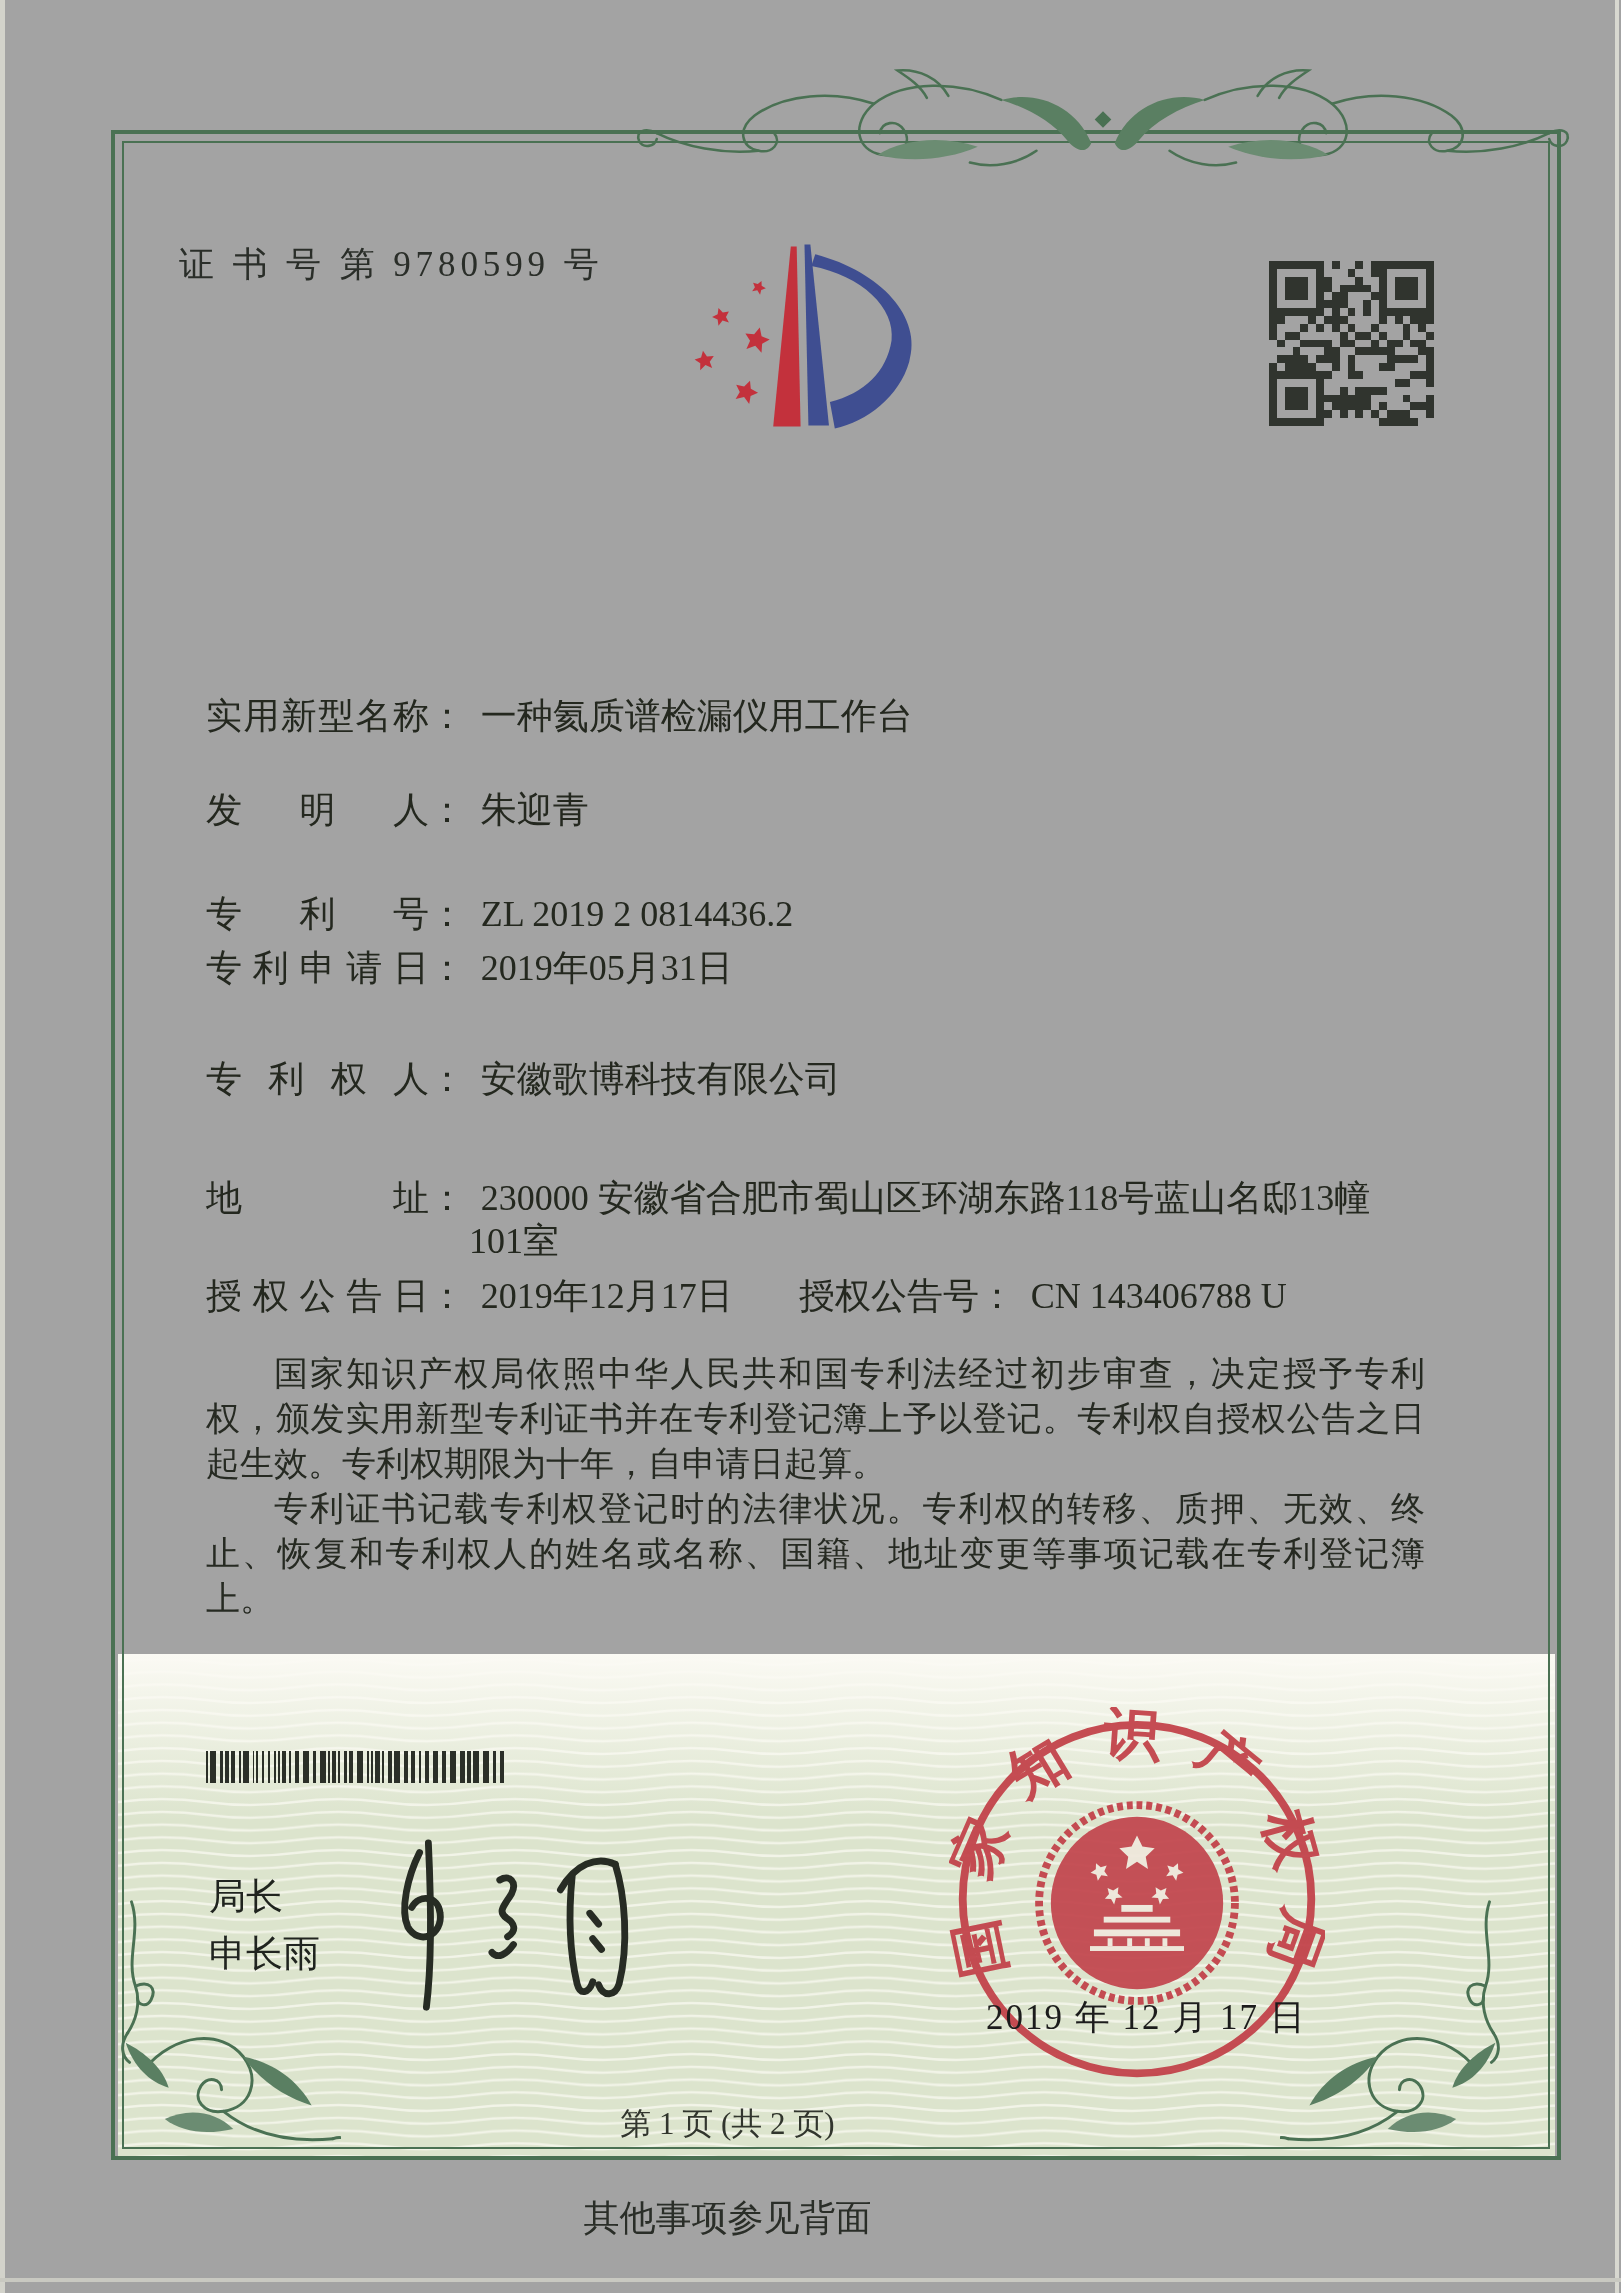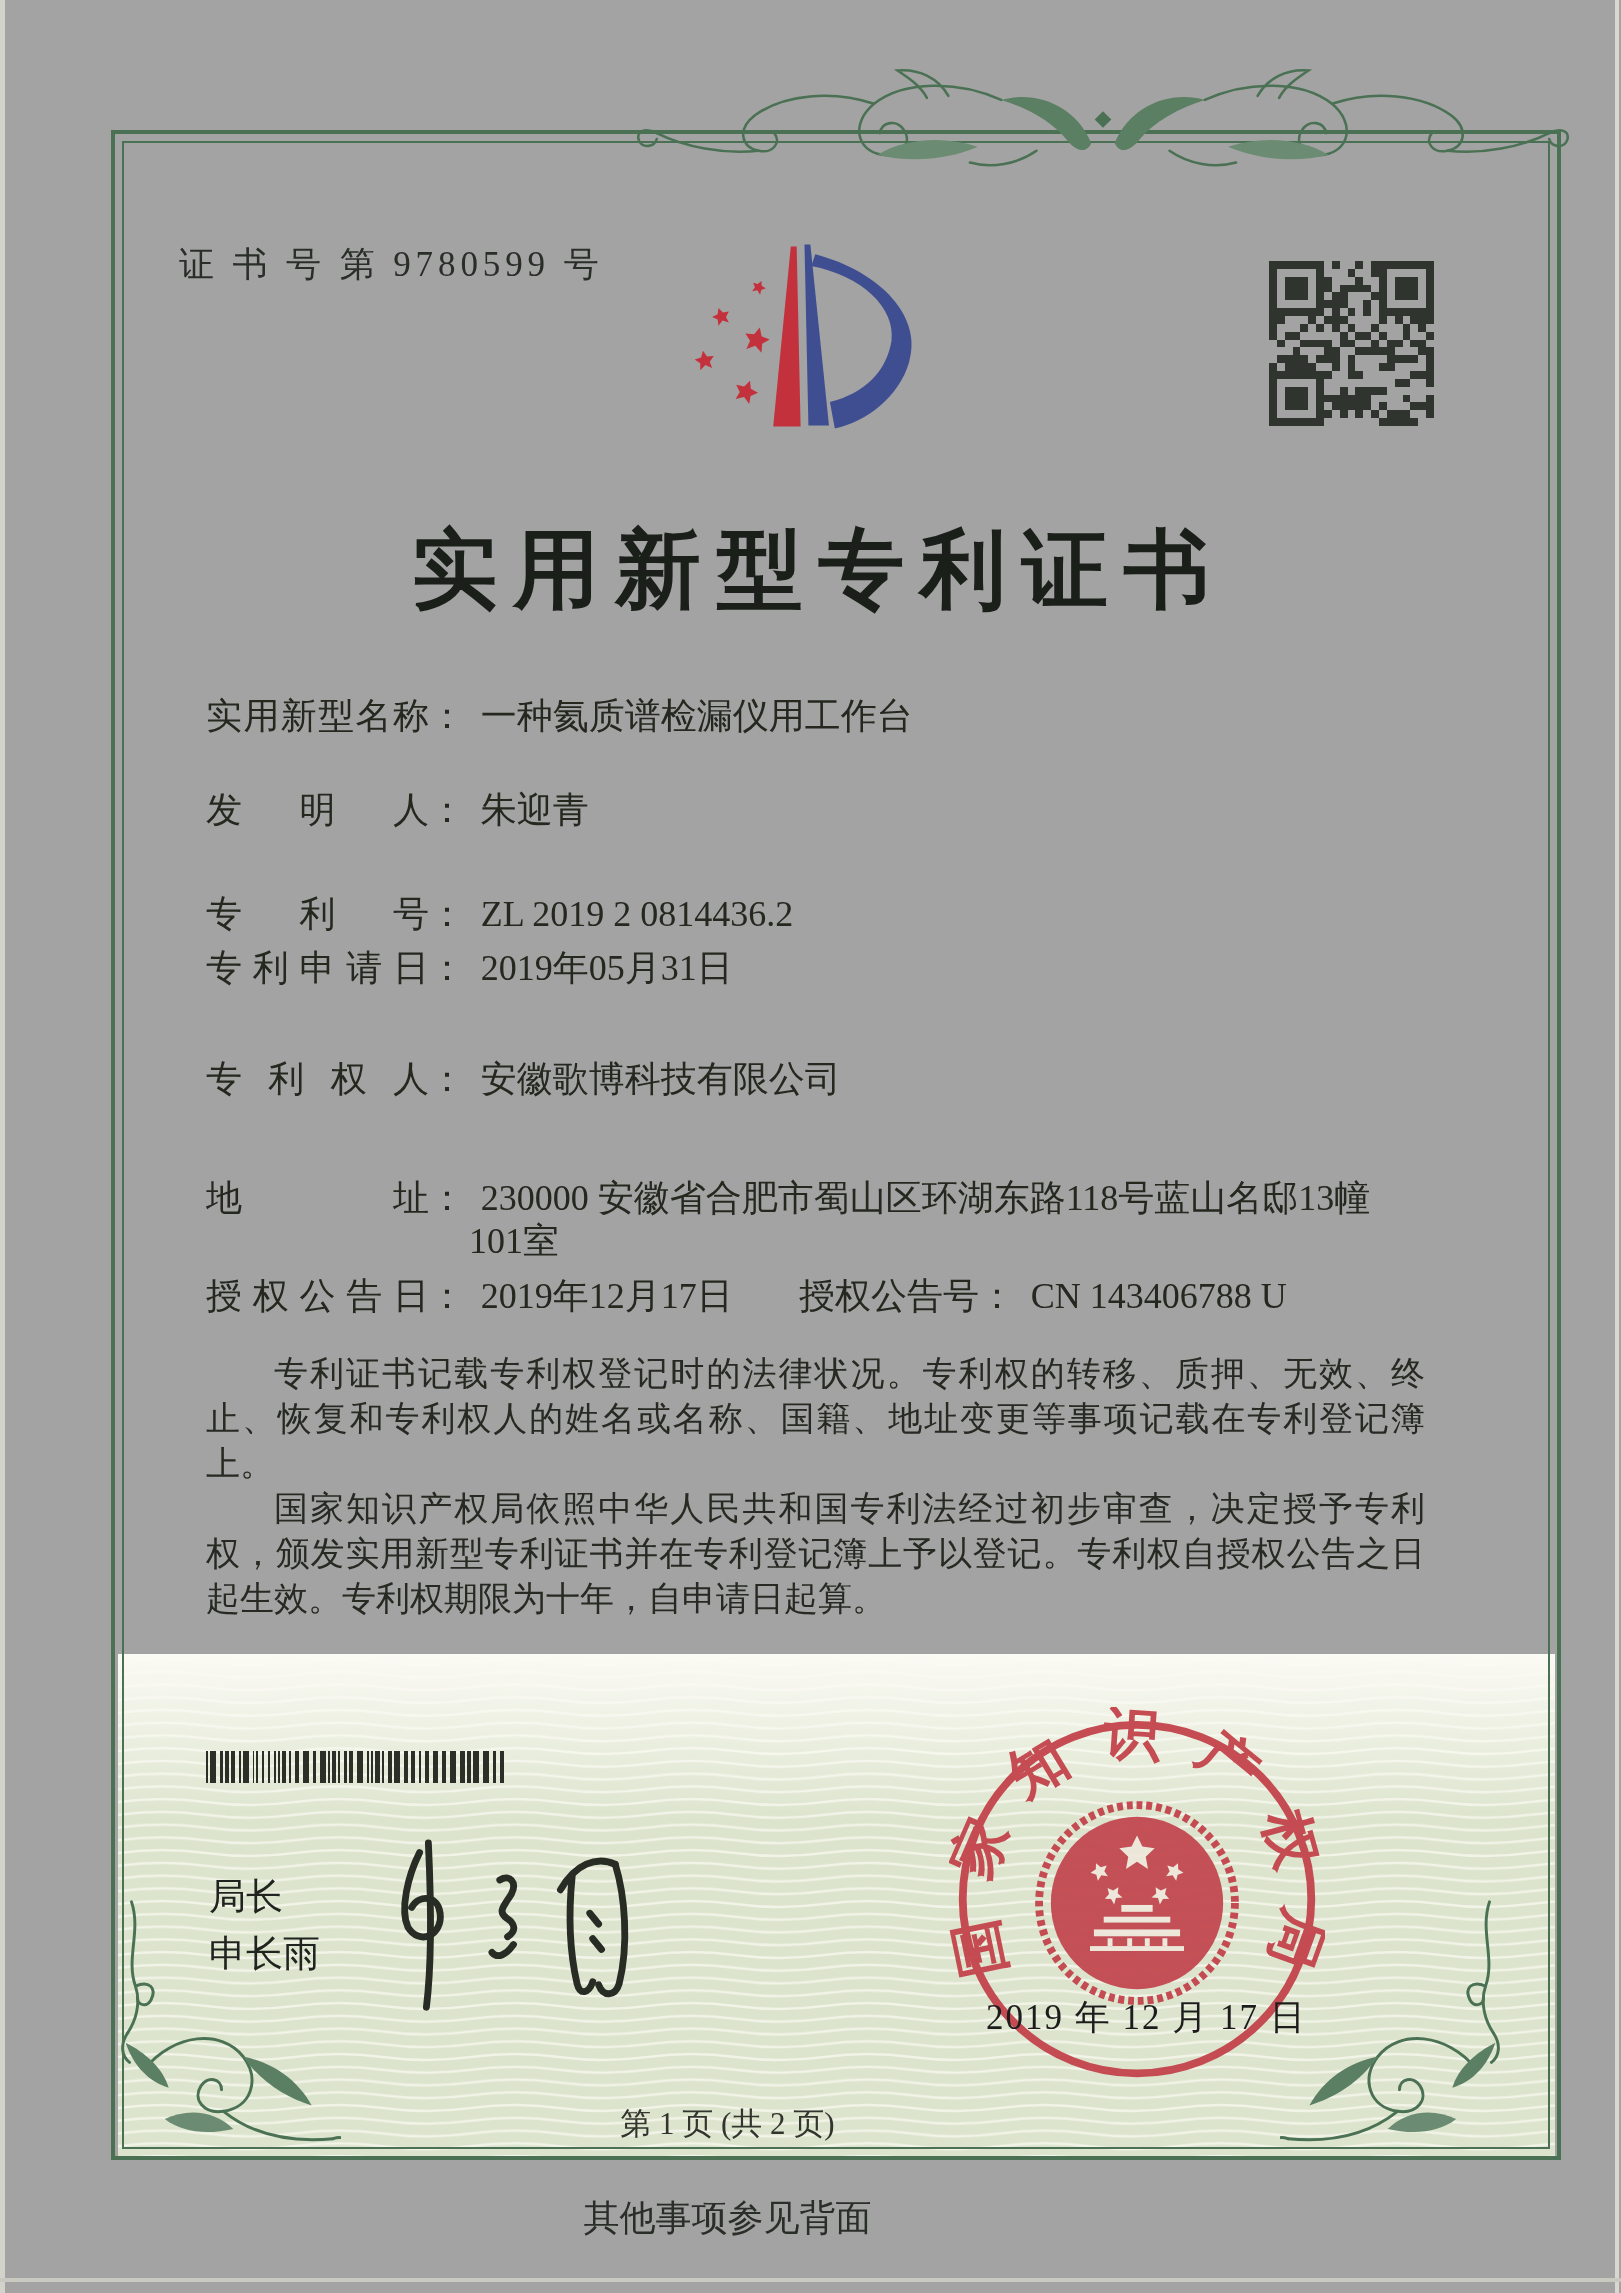--- a/index.html
+++ b/index.html
@@ -582,21 +582,20 @@
       <div class="qcell"></div>
       <div class="qcell dark"></div>
       <div class="qcell dark"></div>
       <div class="qcell dark"></div>
       <div class="qcell dark"></div>
       <div class="qcell dark"></div>
       <div class="qcell"></div>
       <div class="qcell"></div>
     </div>
 
-  <div class="title">实用新型专利证书</div>
 
   <div class="field" style="top:692px">
     <span class="flabel">实用新型名称</span><span class="fcolon">：</span><span class="fval">一种氦质谱检漏仪用工作台</span>
   </div>
   <div class="field" style="top:786px">
     <span class="flabel">发明人</span><span class="fcolon">：</span><span class="fval">朱迎青</span>
   </div>
   <div class="field" style="top:890px">
     <span class="flabel">专利号</span><span class="fcolon">：</span><span class="fval">ZL 2019 2 0814436.2</span>
   </div>
@@ -611,22 +610,22 @@
   </div>
   <div class="addr2">101室</div>
   <div class="field" style="top:1272px">
     <span class="flabel">授权公告日</span><span class="fcolon">：</span><span class="fval">2019年12月17日</span>
     <span class="fgroup2">
       <span>授权公告号</span><span class="fcolon">：</span><span>CN 143406788 U</span>
     </span>
   </div>
 
   <div class="paras">
+    <p>国家知识产权局依照中华人民共和国专利法经过初步审查，决定授予专利权，颁发实用新型专利证书并在专利登记簿上予以登记。专利权自授权公告之日起生效。专利权期限为十年，自申请日起算。</p>
     <p>专利证书记载专利权登记时的法律状况。专利权的转移、质押、无效、终止、恢复和专利权人的姓名或名称、国籍、地址变更等事项记载在专利登记簿上。</p>
-    <p>国家知识产权局依照中华人民共和国专利法经过初步审查，决定授予专利权，颁发实用新型专利证书并在专利登记簿上予以登记。专利权自授权公告之日起生效。专利权期限为十年，自申请日起算。</p>
   </div>
 
   <div class="barcode">
       <div class="bar" style="width: 2px;"></div>
       <div class="gap" style="width: 2px;"></div>
       <div class="bar" style="width: 5.9px;"></div>
       <div class="gap" style="width: 3.9px;"></div>
       <div class="bar" style="width: 3.9px;"></div>
       <div class="gap" style="width: 2px;"></div>
       <div class="bar" style="width: 3.9px;"></div>

